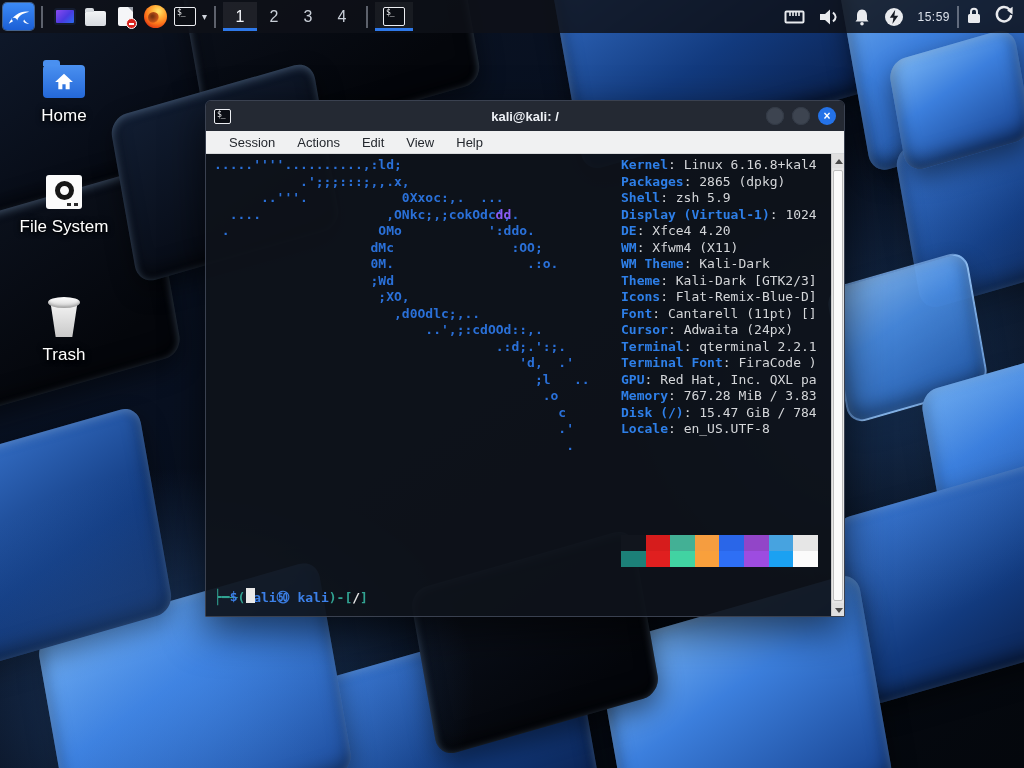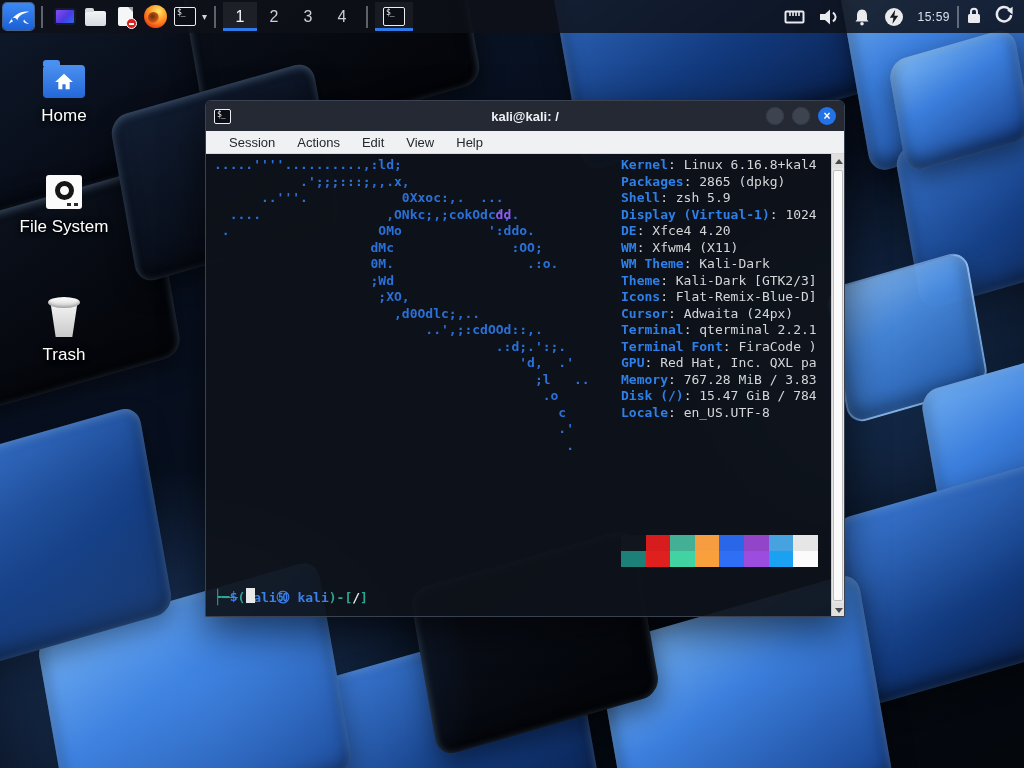--- a/index.html
+++ b/index.html
@@ -312,20 +312,21 @@
     <div class="info-col">
       <div class="info-row"><span class="k">Kernel</span><span class="c">: </span><span class="v">Linux 6.16.8+kal4</span></div>
       <div class="info-row"><span class="k">Packages</span><span class="c">: </span><span class="v">2865 (dpkg)</span></div>
       <div class="info-row"><span class="k">Shell</span><span class="c">: </span><span class="v">zsh 5.9</span></div>
       <div class="info-row"><span class="k">Display (Virtual-1)</span><span class="c">: </span><span class="v">1024</span></div>
       <div class="info-row"><span class="k">DE</span><span class="c">: </span><span class="v">Xfce4 4.20</span></div>
       <div class="info-row"><span class="k">WM</span><span class="c">: </span><span class="v">Xfwm4 (X11)</span></div>
       <div class="info-row"><span class="k">WM Theme</span><span class="c">: </span><span class="v">Kali-Dark</span></div>
       <div class="info-row"><span class="k">Theme</span><span class="c">: </span><span class="v">Kali-Dark [GTK2/3]</span></div>
       <div class="info-row"><span class="k">Icons</span><span class="c">: </span><span class="v">Flat-Remix-Blue-D]</span></div>
+      <div class="info-row"><span class="k">Font</span><span class="c">: </span><span class="v">Cantarell (11pt) []</span></div>
       <div class="info-row"><span class="k">Cursor</span><span class="c">: </span><span class="v">Adwaita (24px)</span></div>
       <div class="info-row"><span class="k">Terminal</span><span class="c">: </span><span class="v">qterminal 2.2.1</span></div>
       <div class="info-row"><span class="k">Terminal Font</span><span class="c">: </span><span class="v">FiraCode )</span></div>
       <div class="info-row"><span class="k">GPU</span><span class="c">: </span><span class="v">Red Hat, Inc. QXL pa</span></div>
       <div class="info-row"><span class="k">Memory</span><span class="c">: </span><span class="v">767.28 MiB / 3.83</span></div>
       <div class="info-row"><span class="k">Disk (/)</span><span class="c">: </span><span class="v">15.47 GiB / 784</span></div>
       <div class="info-row"><span class="k">Locale</span><span class="c">: </span><span class="v">en_US.UTF-8</span></div>
     </div>
 
     <div class="palette">

